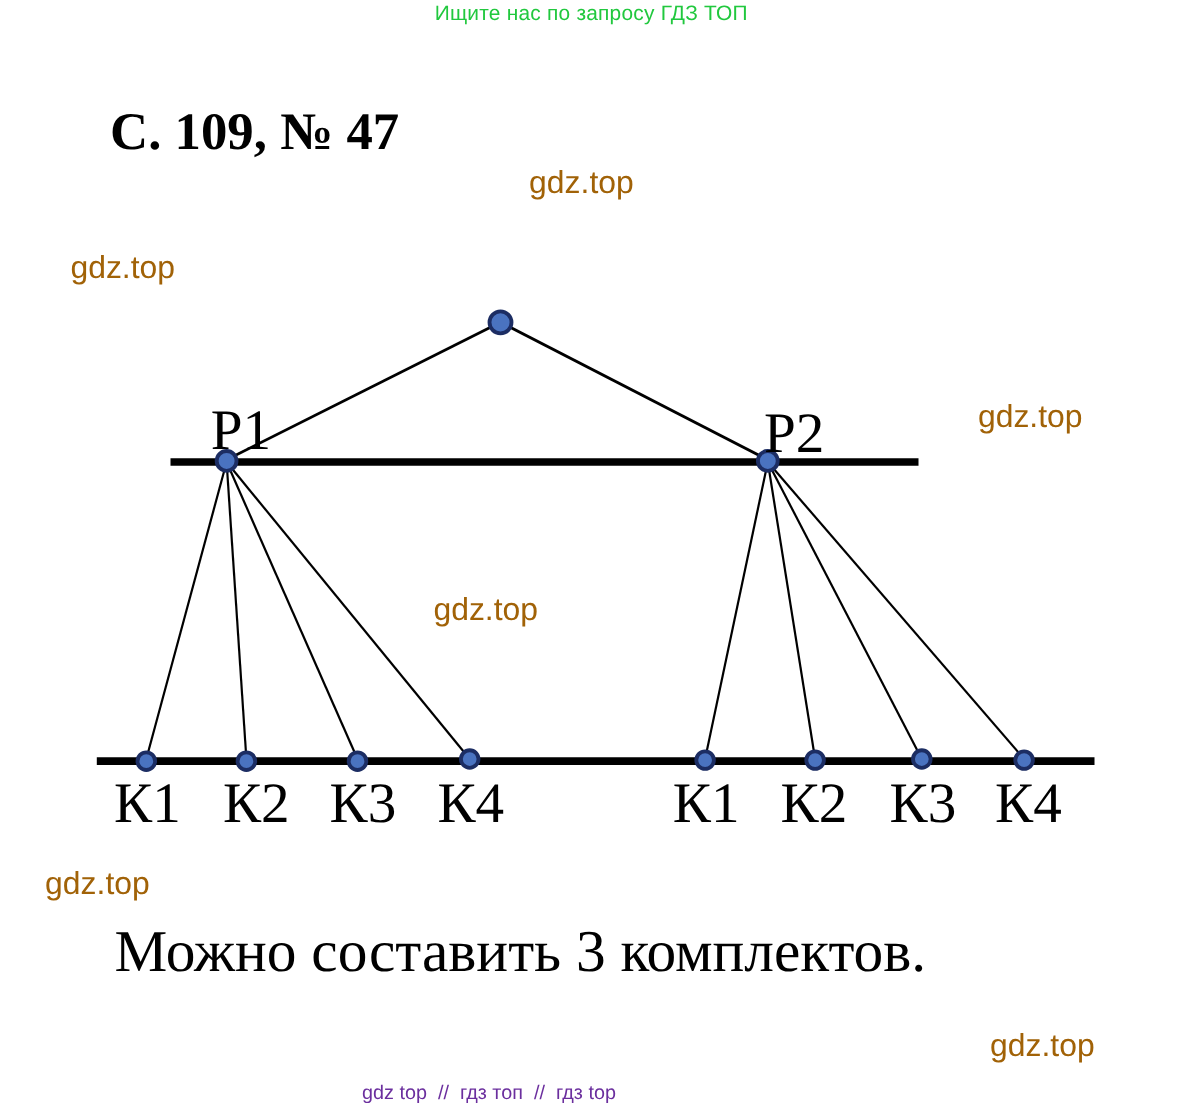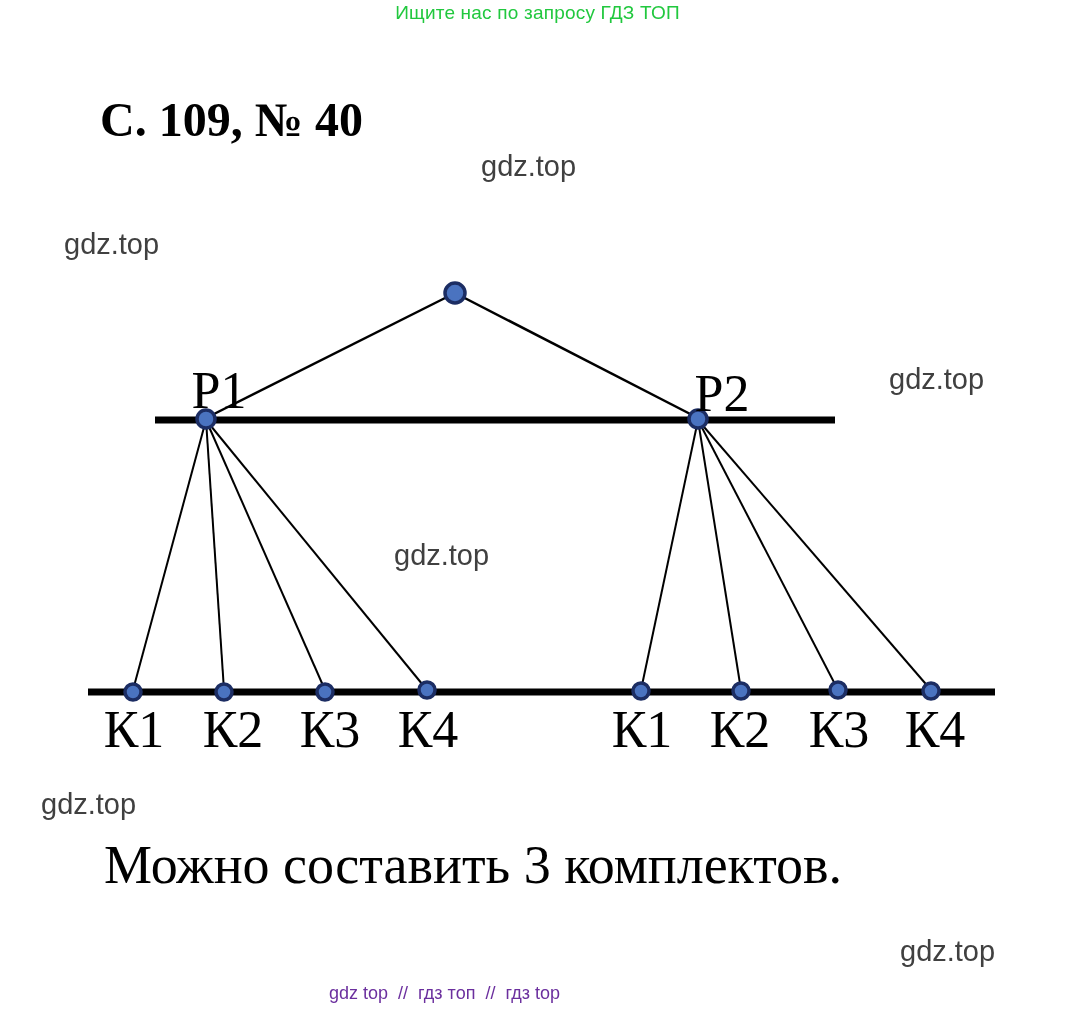--- a/index.html
+++ b/index.html
@@ -23,21 +23,21 @@
     font-family: "Liberation Serif", serif;
     font-weight: 700;
     font-size: 48px;
     color: #000000;
     white-space: nowrap;
   }
   .wm {
     position: absolute;
     font-family: "Liberation Sans", sans-serif;
     font-size: 29px;
-    color: #404040;
+    color: #a16207;
     white-space: nowrap;
   }
   .wm1 { left: 481px; top: 150px; }
   .wm2 { left: 64px;  top: 228px; }
   .wm3 { left: 889px; top: 363px; }
   .wm4 { left: 394px; top: 539px; }
   .wm5 { left: 41px;  top: 788px; }
   .wm6 { left: 900px; top: 935px; }
   .diagram-svg {
     position: absolute; left: 0; top: 0;
@@ -67,21 +67,21 @@
     font-size: 18px; font-weight: 500;
     color: #6b2f9e;
     white-space: pre;
   }
 </style>
 </head>
 <body>
 
 <div class="promo">Ищите нас по запросу ГДЗ ТОП</div>
 
-<h1 class="title">С. 109, № 40</h1>
+<h1 class="title">С. 109, № 47</h1>
 
 <span class="wm wm1">gdz.top</span>
 <span class="wm wm2">gdz.top</span>
 <span class="wm wm3">gdz.top</span>
 <span class="wm wm4">gdz.top</span>
 <span class="wm wm5">gdz.top</span>
 <span class="wm wm6">gdz.top</span>
 
 <svg class="diagram-svg" viewBox="0 0 1075 1012" xmlns="http://www.w3.org/2000/svg">
 

